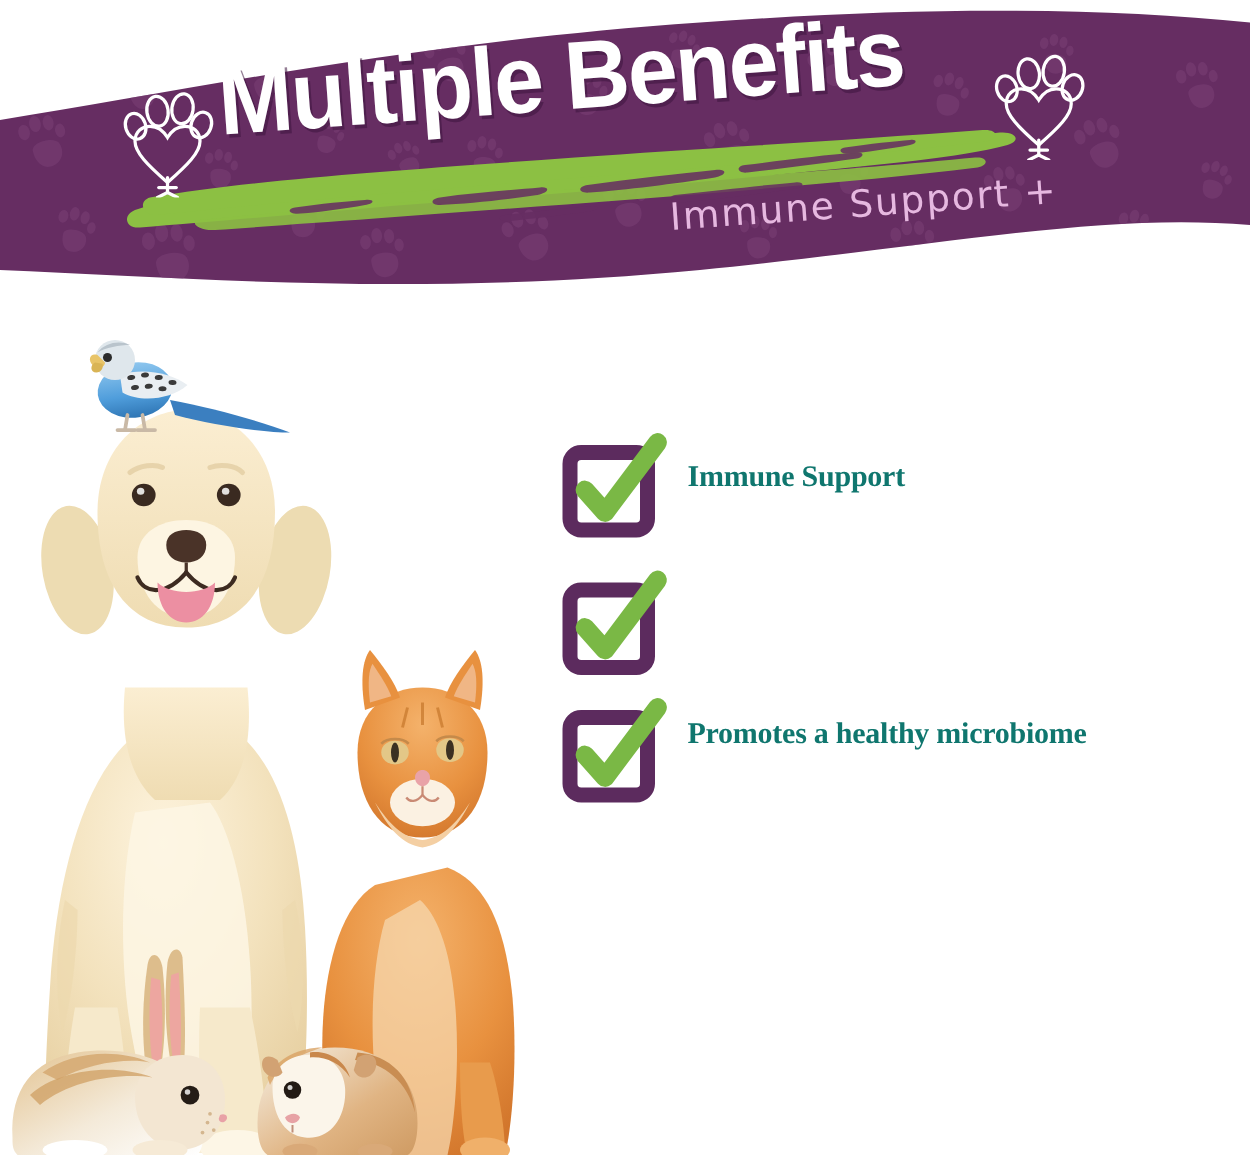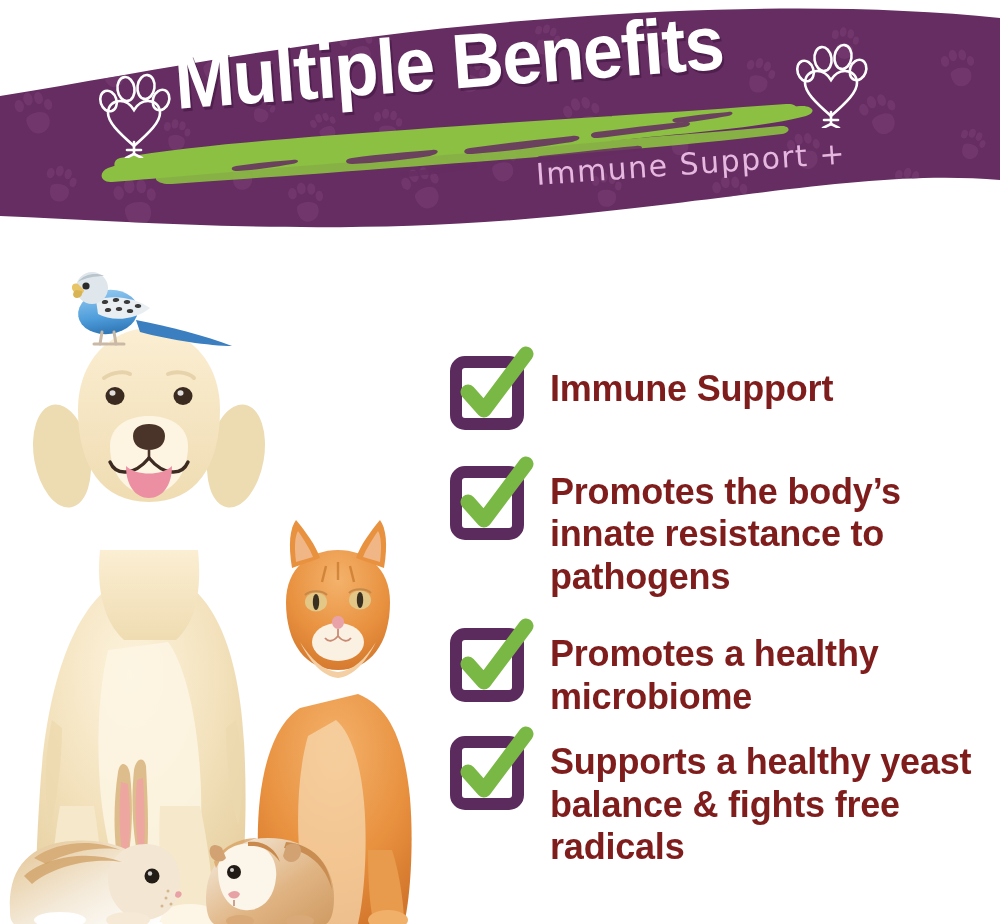--- a/index.html
+++ b/index.html
@@ -63,25 +63,25 @@
   }
   .benefit-row:last-child{margin-bottom:0;}
   .check-box{
     flex:0 0 auto;
     width:76px;height:76px;
     margin-right:22px;
     position:relative;
   }
   .check-box svg{display:block;overflow:visible;}
   .benefit-label{
-    font-family:Liberation Sans, sans-serif;
+    font-family:Liberation Serif, serif;
     font-weight:bold;
-    font-size:36px;
+    font-size:24px;
     line-height:1.18;
-    color:#7f1d1d;
+    color:#0f766e;
     padding-top:9px;
     letter-spacing:-0.2px;
   }
   .r1 .benefit-label{padding-top:16px;}
   .r2{margin-bottom:26px;}
   .r3{margin-bottom:14px;}
 
   
   .animals{position:absolute;left:0;top:250px;width:452px;height:674px;}
 </style>
@@ -433,38 +433,28 @@
       <div class="benefit-label">Immune Support</div>
     </div>
 
     <div class="benefit-row r2">
       <div class="check-box">
         <svg width="76" height="76" viewBox="0 0 76 76">
           <rect x="4" y="10" width="62" height="62" rx="9" ry="9" fill="none" stroke="#5c2b5e" stroke-width="12"></rect>
           <path d="M16,40 L32,58 L74,2" fill="none" stroke="#7ab845" stroke-width="15" stroke-linecap="round" stroke-linejoin="round"></path>
         </svg>
       </div>
-      <div class="benefit-label">Promotes the body’s innate resistance to pathogens</div>
     </div>
 
     <div class="benefit-row r3">
       <div class="check-box">
         <svg width="76" height="76" viewBox="0 0 76 76">
           <rect x="4" y="10" width="62" height="62" rx="9" ry="9" fill="none" stroke="#5c2b5e" stroke-width="12"></rect>
           <path d="M16,40 L32,58 L74,2" fill="none" stroke="#7ab845" stroke-width="15" stroke-linecap="round" stroke-linejoin="round"></path>
         </svg>
       </div>
       <div class="benefit-label">Promotes a healthy microbiome</div>
     </div>
 
-    <div class="benefit-row r4">
-      <div class="check-box">
-        <svg width="76" height="76" viewBox="0 0 76 76">
-          <rect x="4" y="10" width="62" height="62" rx="9" ry="9" fill="none" stroke="#5c2b5e" stroke-width="12"></rect>
-          <path d="M16,40 L32,58 L74,2" fill="none" stroke="#7ab845" stroke-width="15" stroke-linecap="round" stroke-linejoin="round"></path>
-        </svg>
-      </div>
-      <div class="benefit-label">Supports a healthy yeast balance &amp; fights free radicals</div>
-    </div>
 
   </div>
 
 </div>
 
 </body></html>

